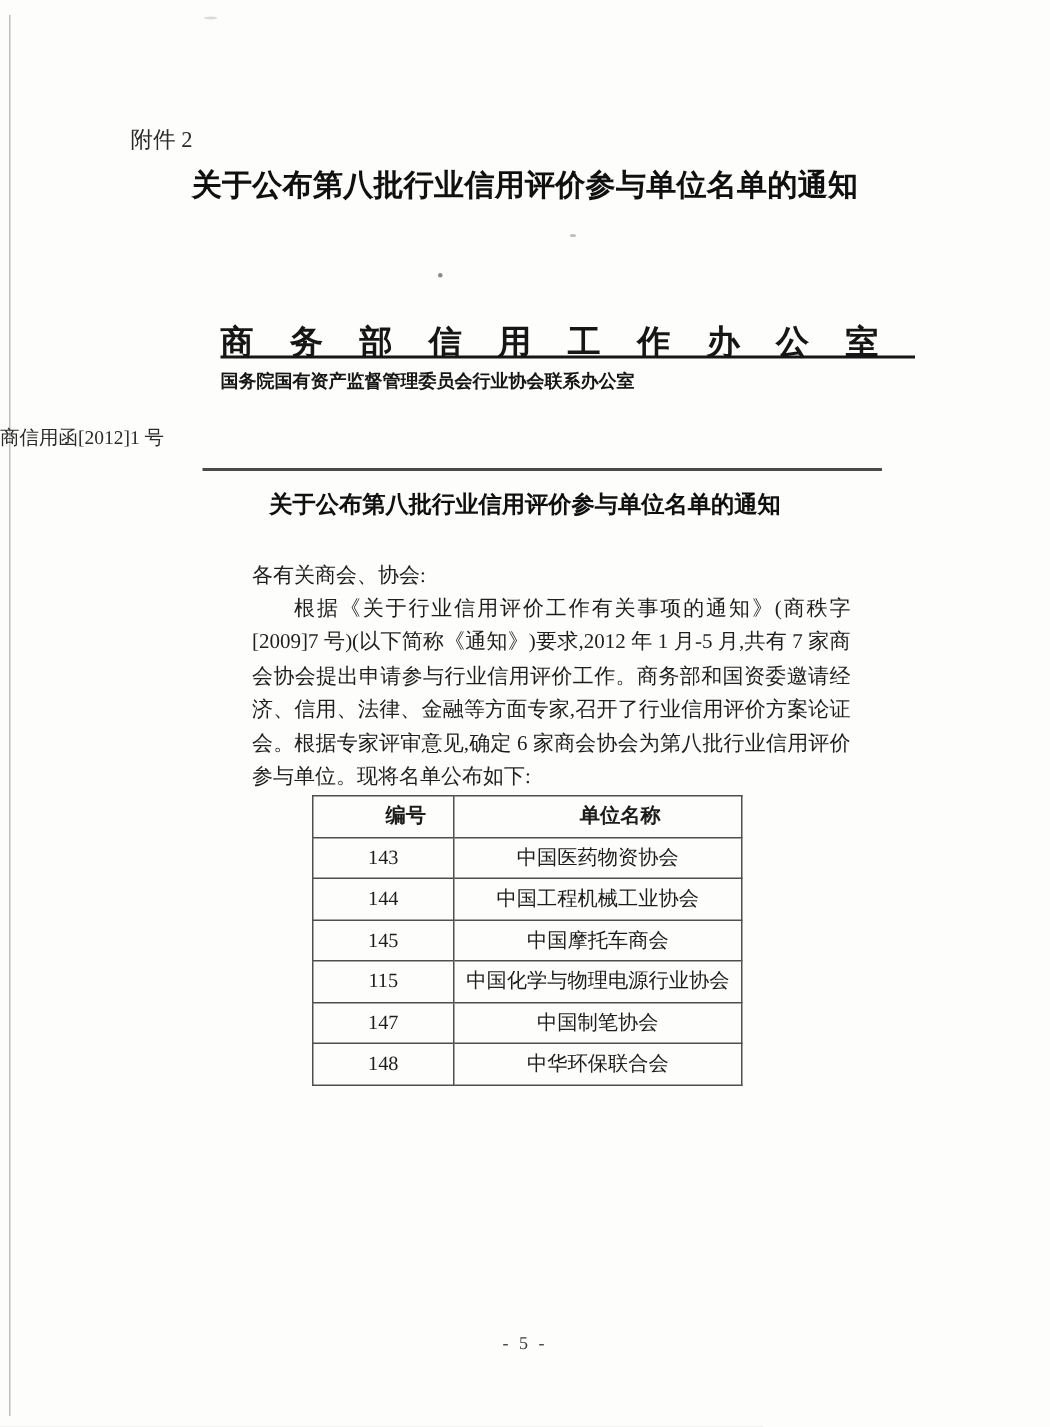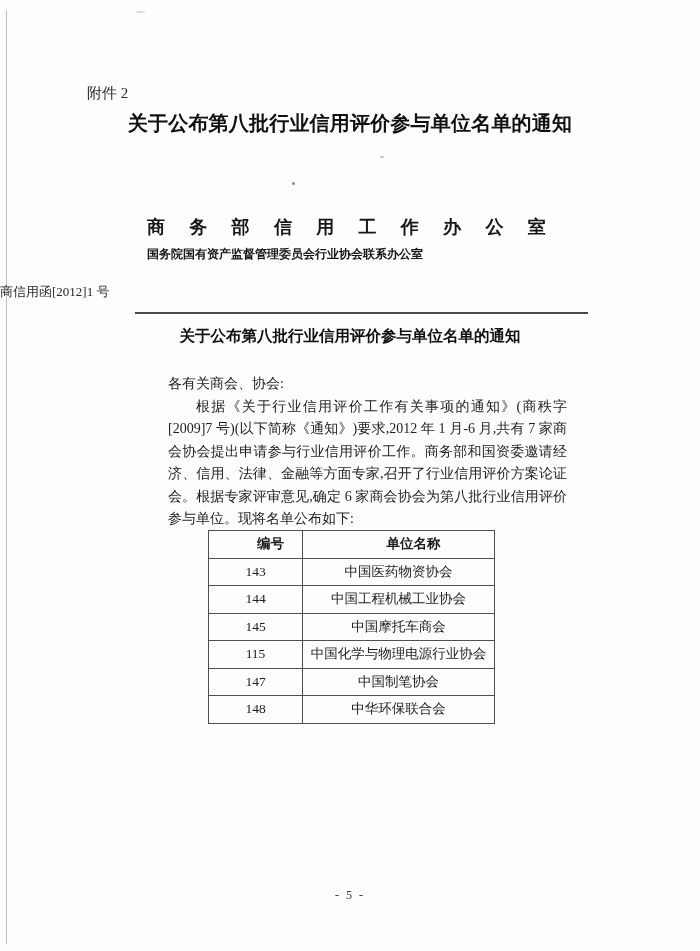--- a/index.html
+++ b/index.html
@@ -51,24 +51,25 @@
   }
   .issuer-block {
     position: absolute;
     left: 147px;
     top: 214px;
     width: 404px;
     font-weight: bold;
     color: #161616;
   }
   .issuer-line1 {
-    font-size: 18px;
+    font-size: 22px;
     line-height: 27px;
     letter-spacing: 24.3px;
     white-space: nowrap;
+    text-decoration: underline;
   }
   .issuer-line2 {
     font-size: 12px;
     line-height: 27px;
     white-space: nowrap;
   }
   .doc-number {
     position: absolute;
     left: 0;
     top: 283px;
@@ -163,21 +164,21 @@
   </div>
 
   <div class="doc-number">商信用函[2012]1 号</div>
 
   <div class="rule"></div>
 
   <div class="section-title">关于公布第八批行业信用评价参与单位名单的通知</div>
 
   <div class="salutation">各有关商会、协会:</div>
 
-  <div class="body-paragraph">根据《关于行业信用评价工作有关事项的通知》(商秩字[2009]7 号)(以下简称《通知》)要求,2012 年 1 月-6 月,共有 7 家商会协会提出申请参与行业信用评价工作。商务部和国资委邀请经济、信用、法律、金融等方面专家,召开了行业信用评价方案论证会。根据专家评审意见,确定 6 家商会协会为第八批行业信用评价参与单位。现将名单公布如下:</div>
+  <div class="body-paragraph">根据《关于行业信用评价工作有关事项的通知》(商秩字[2009]7 号)(以下简称《通知》)要求,2012 年 1 月-5 月,共有 7 家商会协会提出申请参与行业信用评价工作。商务部和国资委邀请经济、信用、法律、金融等方面专家,召开了行业信用评价方案论证会。根据专家评审意见,确定 6 家商会协会为第八批行业信用评价参与单位。现将名单公布如下:</div>
 
   <table class="participants-table">
     <thead>
       <tr>
         <th class="col-no">编号</th>
         <th>单位名称</th>
       </tr>
     </thead>
     <tbody id="table-body">
         <tr>

